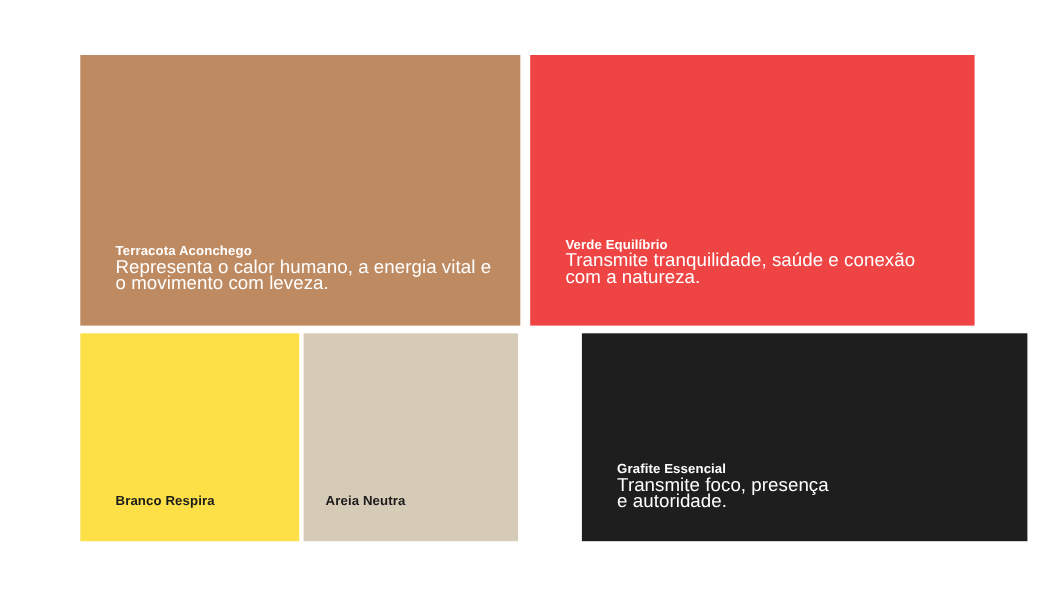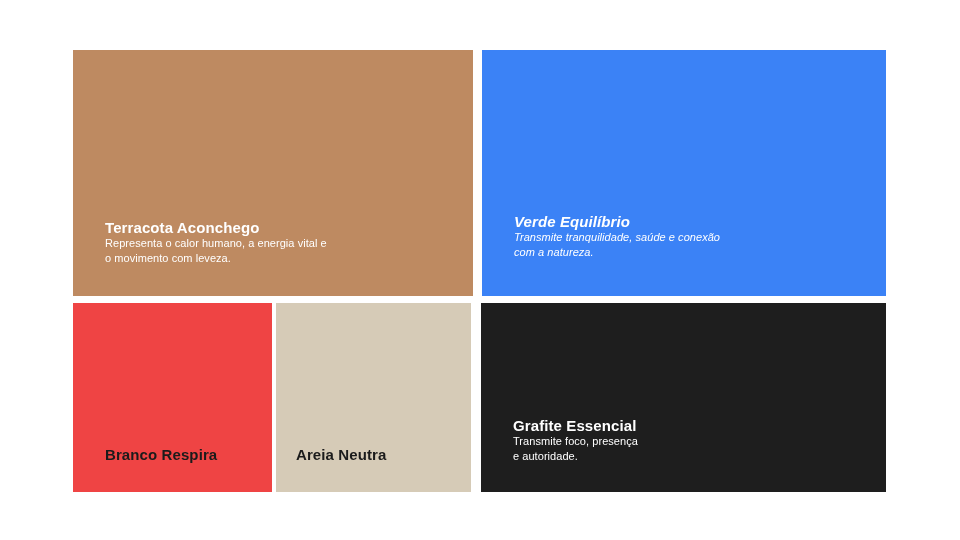--- a/index.html
+++ b/index.html
@@ -27,29 +27,29 @@
     box-sizing: border-box;
     overflow: hidden;
   }
   .swatch-caption {
     position: absolute;
     left: 32px;
     bottom: 30px;
     right: 14px;
   }
   .swatch-title {
-    font-size: 15px;
+    font-size: 12px;
     font-weight: bold;
     letter-spacing: 0.1px;
     line-height: 14px;
     margin: 0 0 1px 0;
     white-space: nowrap;
   }
   .swatch-desc {
-    font-size: 11px;
+    font-size: 17px;
     font-weight: normal;
     letter-spacing: 0.05px;
     line-height: 14.5px;
     margin: 0;
     white-space: pre-line;
   }
 
   
   .swatch-terracotta {
     left: 73px;
@@ -108,41 +108,41 @@
 <div id="palette-board">
 
   <div class="swatch swatch-terracotta" style="background-color: rgb(190, 138, 97); color: rgb(255, 255, 255);">
     <div class="swatch-caption">
       <p class="swatch-title">Terracota Aconchego</p>
       <p class="swatch-desc">Representa o calor humano, a energia vital e
 o movimento com leveza.</p>
     </div>
   </div>
 
-  <div class="swatch swatch-verde" style="background-color: #3b82f6; color: rgb(255, 255, 255); font-style: italic;">
+  <div class="swatch swatch-verde" style="background-color: #ef4444; color: rgb(255, 255, 255);">
     <div class="swatch-caption">
       <p class="swatch-title">Verde Equilíbrio</p>
       <p class="swatch-desc">Transmite tranquilidade, saúde e conexão
 com a natureza.</p>
     </div>
   </div>
 
-  <div class="swatch swatch-branco" style="background-color: #ef4444; color: rgb(27, 27, 27);">
+  <div class="swatch swatch-branco" style="background-color: #fde047; color: rgb(27, 27, 27);">
     <div class="swatch-caption">
       <p class="swatch-title">Branco Respira</p>
     </div>
   </div>
 
   <div class="swatch swatch-areia" style="background-color: rgb(214, 203, 183); color: rgb(27, 27, 27);">
     <div class="swatch-caption">
       <p class="swatch-title">Areia Neutra</p>
     </div>
   </div>
 
-  <div class="swatch swatch-grafite" style="background-color: rgb(30, 30, 30); color: rgb(255, 255, 255);">
+  <div class="swatch swatch-grafite" style="background-color: rgb(30, 30, 30); color: rgb(255, 255, 255); margin-left: 48px;">
     <div class="swatch-caption">
       <p class="swatch-title">Grafite Essencial</p>
       <p class="swatch-desc">Transmite foco, presença
 e autoridade.</p>
     </div>
   </div>
 
 </div>
 
 </body></html>

